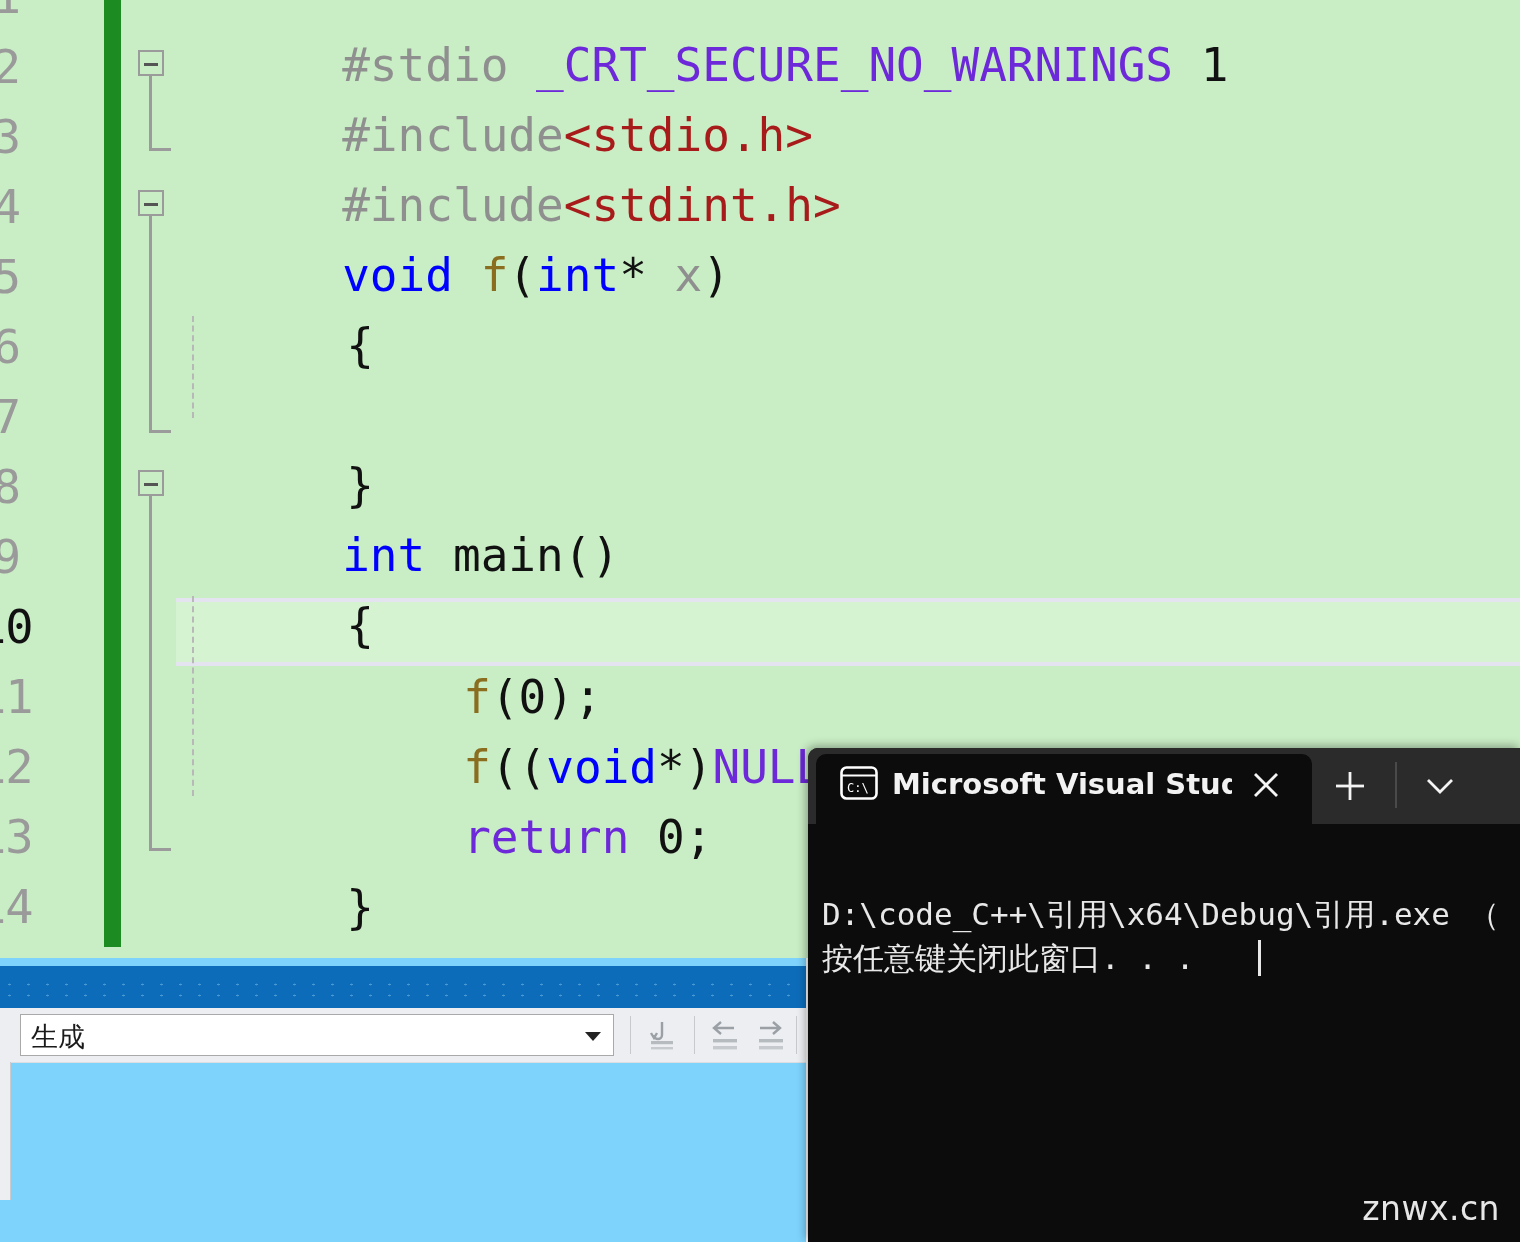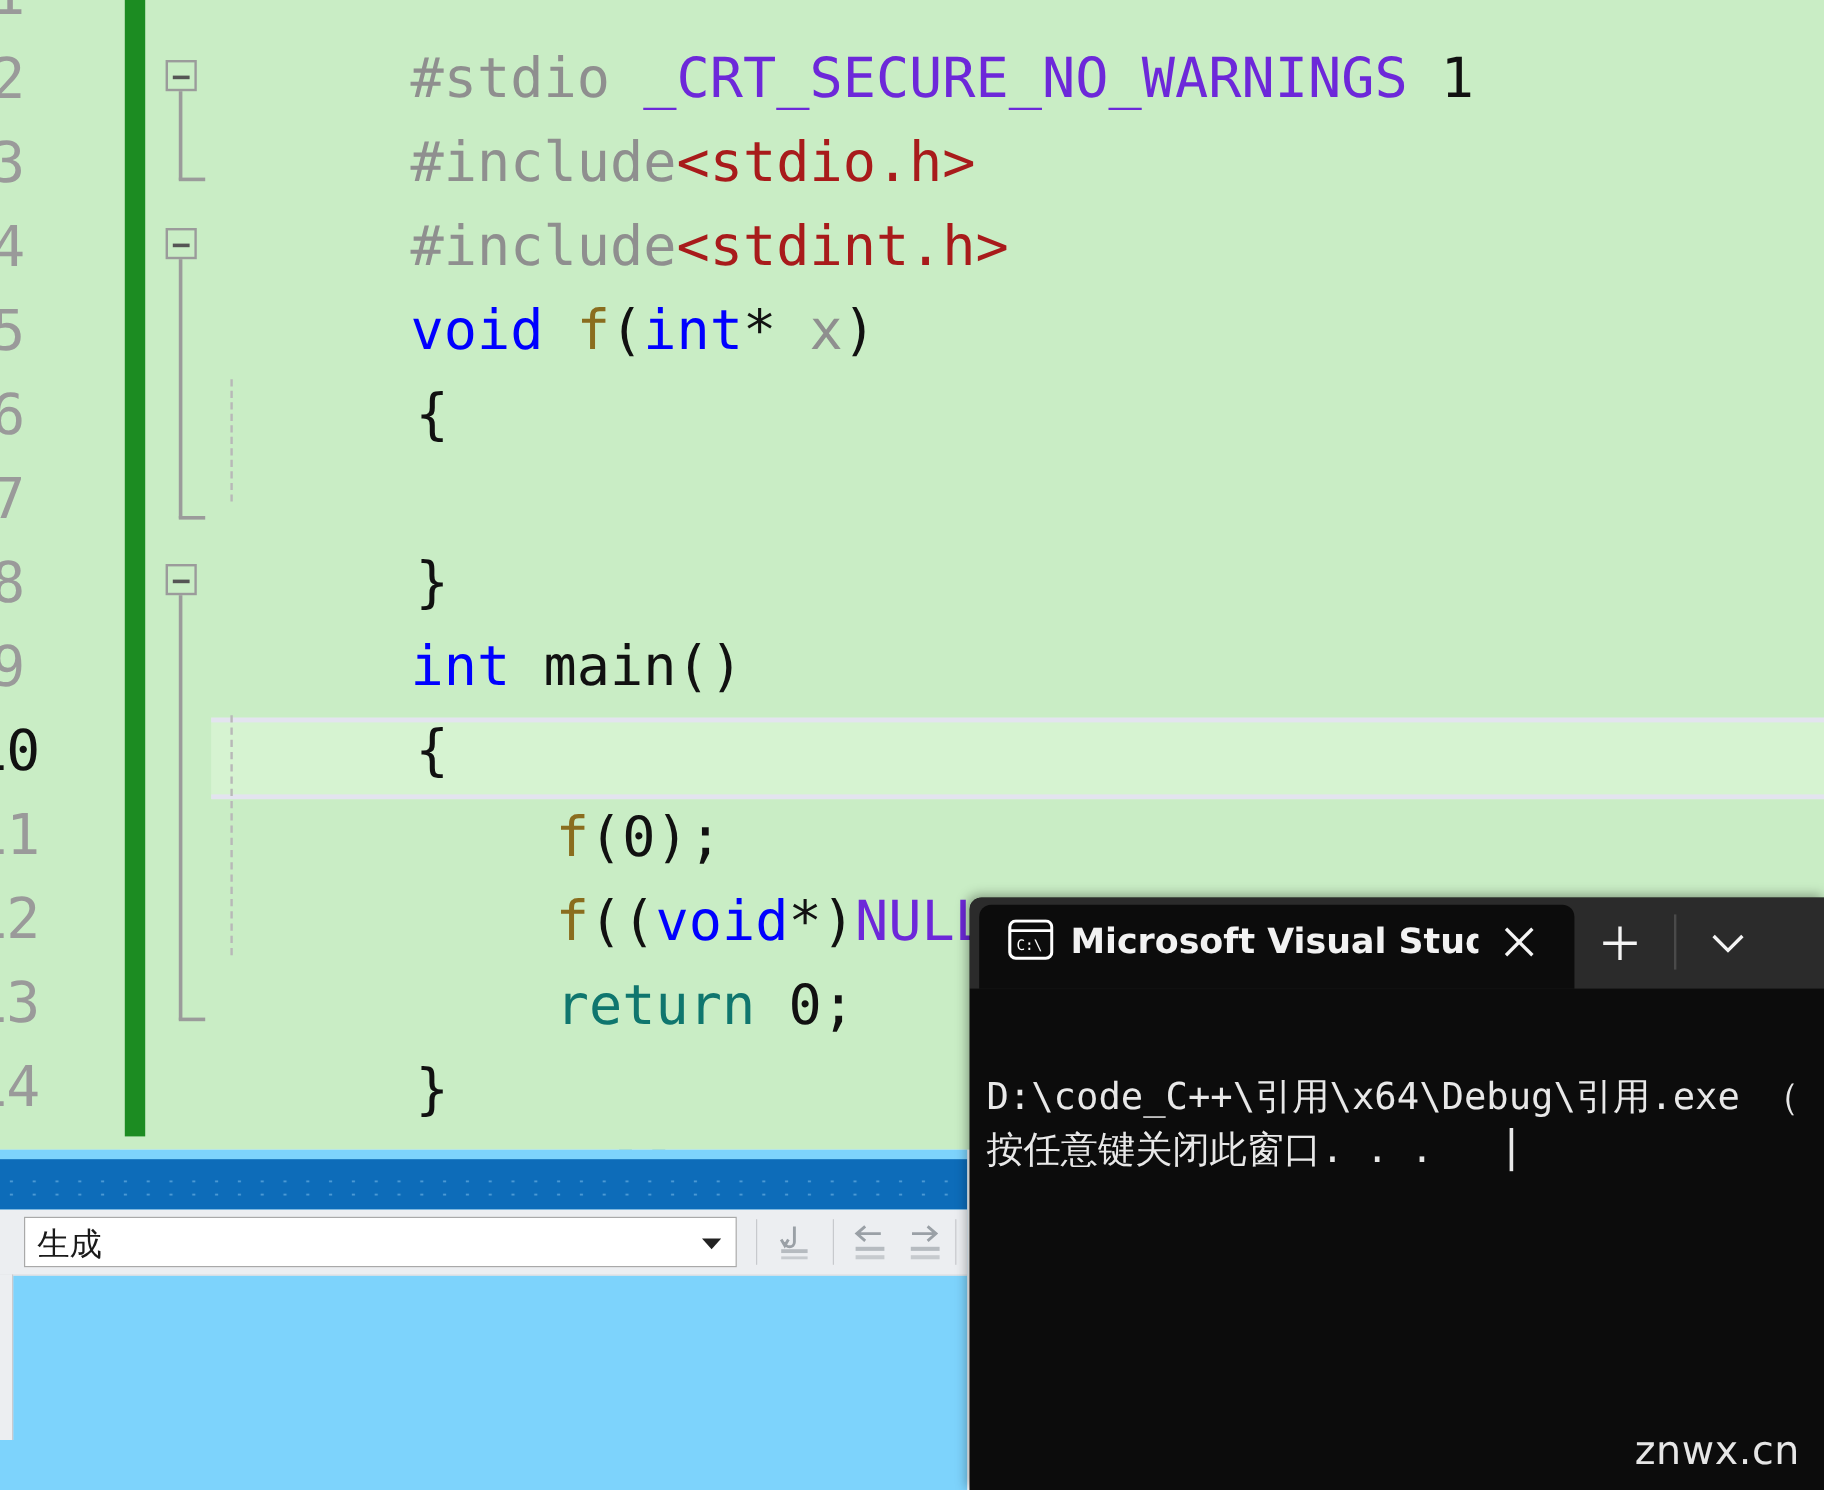--- a/index.html
+++ b/index.html
@@ -62,21 +62,21 @@
     font-size:46px;line-height:70px;white-space:pre;
   }
   .cline{position:absolute;left:176px;height:70px;}
 
   .tok-pre{color:#8f8f8f;}      
   .tok-macro{color:#6d28d9;}    
   .tok-hdr{color:#a81b1b;}      
   .tok-kw{color:#0000ff;}       
   .tok-fn{color:#8a6d1e;}       
   .tok-plain{color:#111111;}
-  .tok-ctl{color:#0f766e;}      
+  .tok-ctl{color:#6d28d9;}      
   .tok-cmt{color:#1f8a1f;}
   .tok-id{color:#8f8f8f;}
 
   
   #curline{
     position:absolute;left:176px;top:598px;width:1344px;height:68px;
     background:#d6f3d1;
     border-top:4px solid #e3e4ef;border-bottom:4px solid #e3e4ef;
     box-sizing:border-box;
   }

